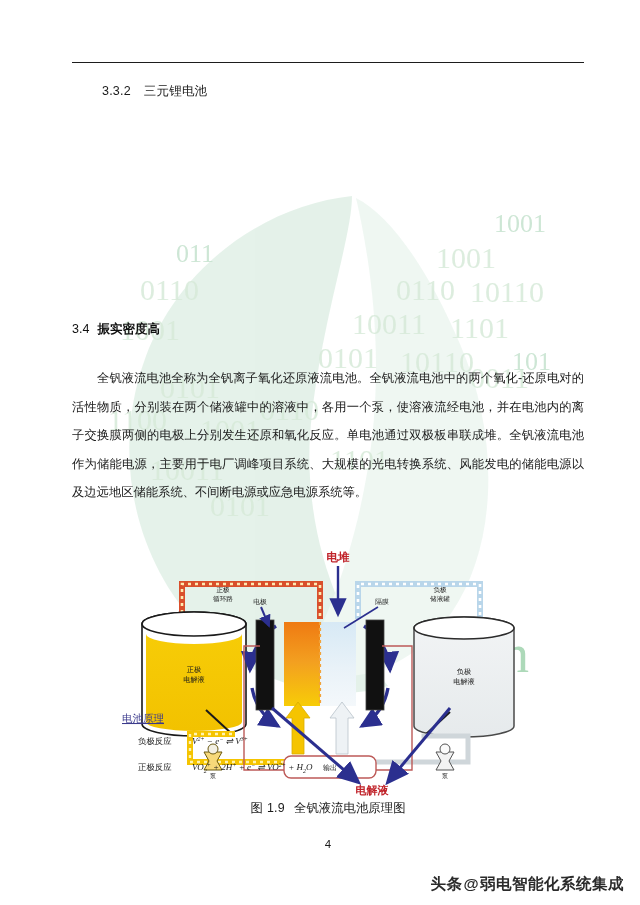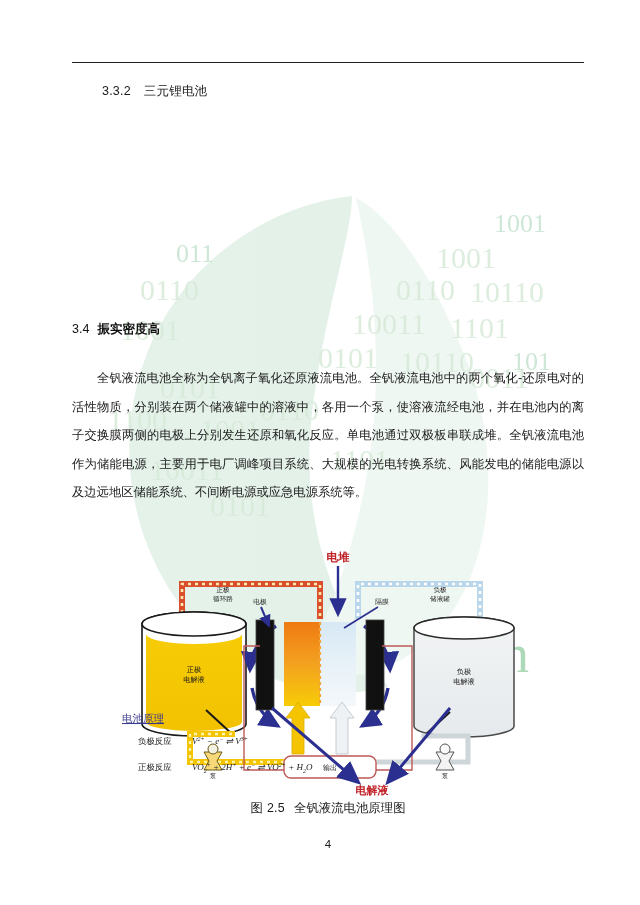--- a/index.html
+++ b/index.html
@@ -333,21 +333,26 @@
           <text x="18" y="196" font-size="8.4" fill="#1a1a1a">负极反应</text>
           <text x="72" y="196" font-size="9" font-style="italic" font-family="Liberation Serif, serif" fill="#1a1a1a">V<tspan baseline-shift="super" font-size="6">2+</tspan> − e<tspan baseline-shift="super" font-size="6">−</tspan> ⇌ V<tspan baseline-shift="super" font-size="6">3+</tspan></text>
           <text x="18" y="222" font-size="8.4" fill="#1a1a1a">正极反应</text>
           <text x="72" y="222" font-size="9" font-style="italic" font-family="Liberation Serif, serif" fill="#1a1a1a">VO<tspan baseline-shift="sub" font-size="6">2</tspan><tspan baseline-shift="super" font-size="6">+</tspan> + 2H<tspan baseline-shift="super" font-size="6">+</tspan> + e<tspan baseline-shift="super" font-size="6">−</tspan> ⇌ VO<tspan baseline-shift="super" font-size="6">2+</tspan> + H<tspan baseline-shift="sub" font-size="6">2</tspan>O</text>
         </g>
 
       </svg>
     </div>
 
     <div class="figcaption">
-      <span class="lbl">图 2.5</span><span class="txt">全钒液流电池原理图</span>
+      <span class="lbl">图 1.9</span><span class="txt">全钒液流电池原理图</span>
     </div>
 
     <div class="pagenum">4</div>
 
   </div>
 
+  <div id="credit">
+    <div class="inner">
+      <span>头条</span><span class="at">@</span><span>弱电智能化系统集成</span>
+    </div>
+  </div>
 
 </div>
 
 </body></html>

